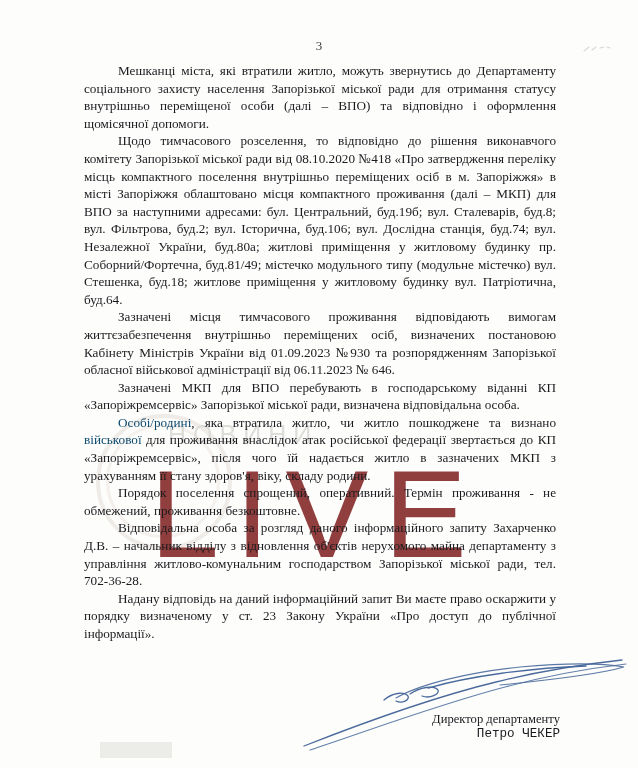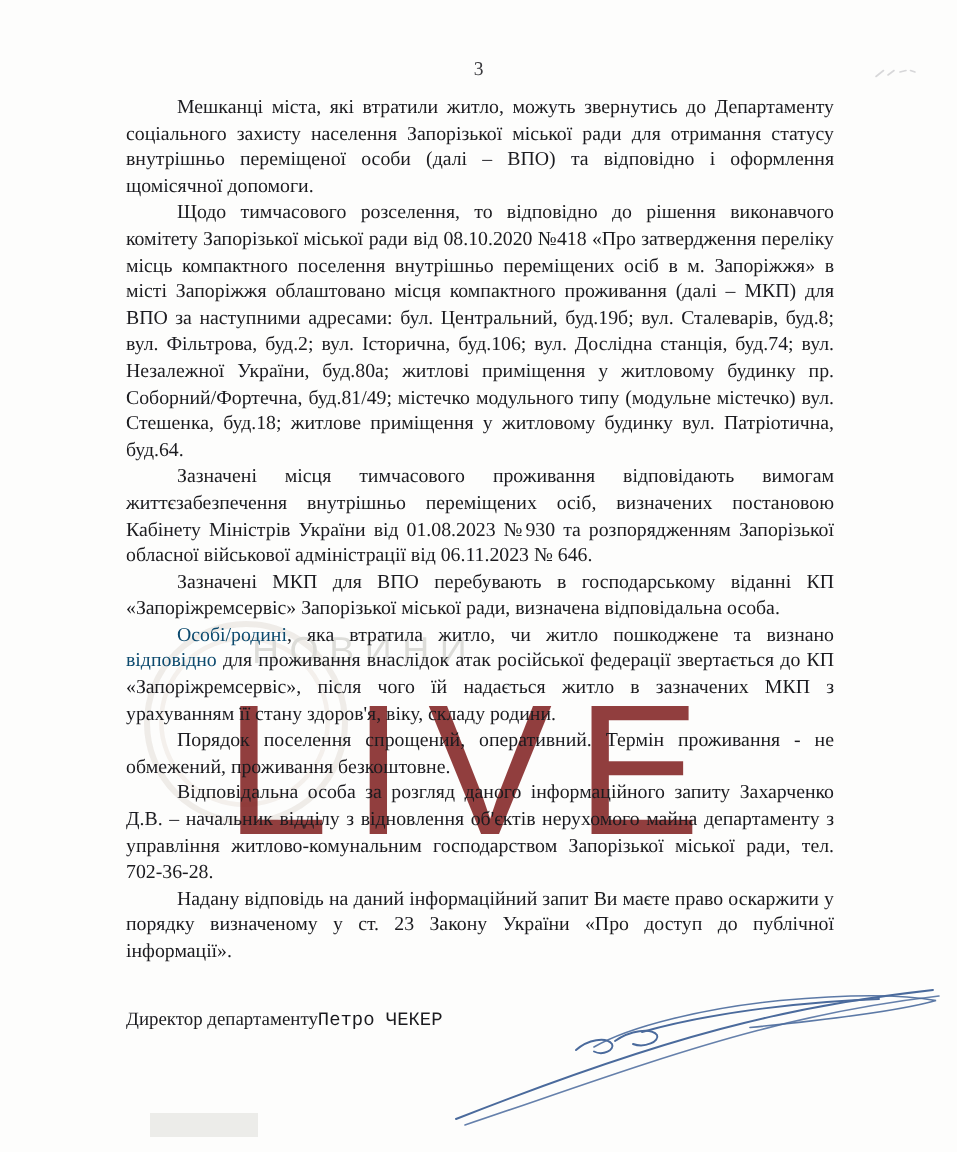--- a/index.html
+++ b/index.html
@@ -127,26 +127,27 @@
     text-indent: 34px;
   }
   .red {
     color: #0c4a6e;
   }
 
   
   .sig-row {
     position: absolute;
     left: 84px;
-    top: 672px;
+    top: 712px;
     width: 476px;
     display: flex;
     align-items: flex-end;
     justify-content: flex-start;
     font-size: 12.6px;
+    flex-direction: column;
   }
   .sig-title { white-space: nowrap; }
   .sig-name { white-space: nowrap; font-family: Liberation Mono, monospace; }
 
   .signature-svg {
     position: absolute;
     left: 300px;
     top: 654px;
     width: 330px;
     height: 100px;
@@ -175,25 +176,25 @@
       <path d="M2 7 L7 3 M10 6 L14 3 M18 4 L22 3 M25 3 L28 4" stroke="#b9b9bd" stroke-width="1.1" fill="none" stroke-linecap="round"></path>
     </svg>
 
     <div class="body-text">
 
 
       <p>Мешканці міста, які втратили житло, можуть звернутись до Департаменту соціального захисту населення Запорізької міської ради для отримання статусу внутрішньо переміщеної особи (далі – ВПО) та відповідно і оформлення щомісячної допомоги.</p>
 
       <p>Щодо тимчасового розселення, то відповідно до рішення виконавчого комітету Запорізької міської ради від 08.10.2020 №418 «Про затвердження переліку місць компактного поселення внутрішньо переміщених осіб в м. Запоріжжя» в місті Запоріжжя облаштовано місця компактного проживання (далі – МКП) для ВПО за наступними адресами:  бул. Центральний, буд.19б; вул. Сталеварів, буд.8; вул. Фільтрова, буд.2; вул. Історична, буд.106; вул. Дослідна станція, буд.74; вул. Незалежної України, буд.80а; житлові приміщення у житловому будинку пр. Соборний/Фортечна, буд.81/49; містечко модульного типу (модульне містечко)   вул. Стешенка, буд.18; житлове приміщення у житловому будинку вул. Патріотична, буд.64.</p>
 
-      <p>Зазначені місця тимчасового проживання відповідають вимогам життєзабезпечення внутрішньо переміщених осіб, визначених постановою Кабінету Міністрів України від 01.08.2023 №930 та розпорядженням Запорізької обласної військової адміністрації від 06.11.2023  № 646.</p>
+      <p>Зазначені місця тимчасового проживання відповідають вимогам життєзабезпечення внутрішньо переміщених осіб, визначених постановою Кабінету Міністрів України від 01.09.2023 №930 та розпорядженням Запорізької обласної військової адміністрації від 06.11.2023  № 646.</p>
 
       <p>Зазначені МКП для ВПО перебувають в господарському віданні КП «Запоріжремсервіс» Запорізької міської ради, визначена відповідальна особа.</p>
 
-      <p id="p-damaged"><span class="red">Особі/родині</span>, яка втратила житло, чи житло пошкоджене та визнано <span class="red">відповідно</span> для проживання внаслідок атак російської федерації звертається до КП «Запоріжремсервіс», після чого їй надається житло в зазначених МКП з урахуванням її стану здоров'я, віку, складу родини.</p>
+      <p id="p-damaged"><span class="red">Особі/родині</span>, яка втратила житло, чи житло пошкоджене та визнано <span class="red">військової</span> для проживання внаслідок атак російської федерації звертається до КП «Запоріжремсервіс», після чого їй надається житло в зазначених МКП з урахуванням її стану здоров'я, віку, складу родини.</p>
 
       <p>Порядок поселення спрощений, оперативний. Термін проживання - не обмежений, проживання безкоштовне.</p>
 
       <p>Відповідальна особа за розгляд даного інформаційного запиту Захарченко Д.В. – начальник відділу з відновлення об'єктів нерухомого майна департаменту з управління житлово-комунальним господарством Запорізької міської ради, тел. 702-36-28.</p>
 
       <p>Надану відповідь на даний інформаційний запит Ви маєте право оскаржити у порядку визначеному у ст. 23 Закону України «Про доступ до публічної інформації».</p>
     </div>
 
     <svg class="signature-svg" viewBox="0 0 330 100" preserveAspectRatio="none">
       <g fill="none" stroke="#4a6a9c" stroke-width="1.3" stroke-linecap="round">

